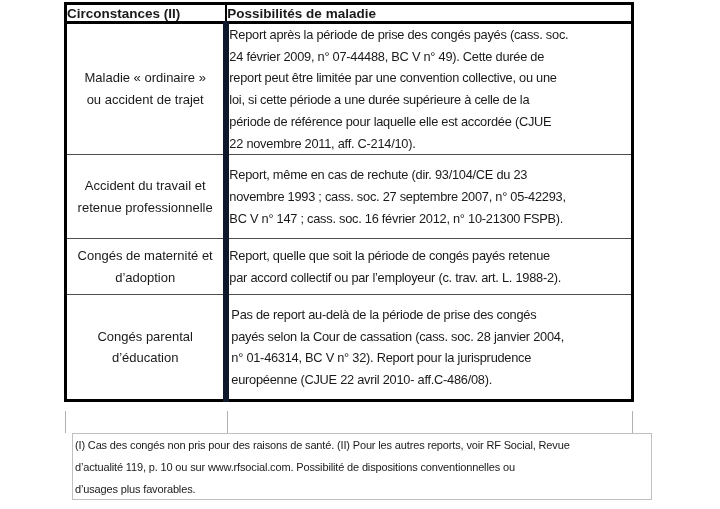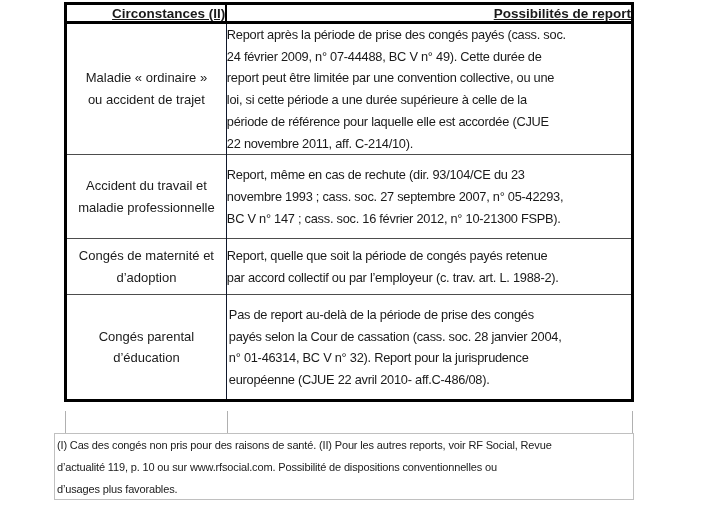--- a/index.html
+++ b/index.html
@@ -14,35 +14,34 @@
   table.main{
     position:absolute;left:64px;top:2px;
     width:570px;
     border-collapse:collapse;
     table-layout:fixed;
     border:3px solid #000;
   }
   table.main th{
     font-size:13.5px;
     font-weight:bold;
-    text-align:right;
+    text-align:left;
     vertical-align:middle;
     border-bottom:3px solid #000;
     padding:0;
-    text-decoration:underline;
   }
   th.col-circ{border-right:2px solid #000;}
   table.main td{
     padding:0;
     vertical-align:middle;
     margin-top:47px;
   }
   tr.body-row + tr.body-row td{border-top:1px solid #4d4d4d;}
   td.label-cell{
-    border-right:1px solid #0f172a;
+    border-right:6px solid #0f172a;
     text-align:center;
     font-size:13px;
     line-height:21.7px;
     white-space:pre-line;
   }
   td.content-cell{
     font-size:12.8px;
     letter-spacing:-0.25px;
     line-height:21.7px;
     white-space:pre-line;
@@ -50,21 +49,21 @@
     text-align:left;
   }
   td.content-cell.center-text{padding:0 2px;}
   .stub-line{
     position:absolute;
     top:411px;height:22px;width:1px;
     background:#b0b0b0;
   }
   .footnote-box{
     position:absolute;
-    left:54px;top:433px;
+    left:72px;top:433px;
     width:580px;height:67px;
     box-sizing:border-box;
     border:1px solid #c0c0c0;
     font-size:11px;
     letter-spacing:-0.15px;
     line-height:21.8px;
     padding:1px 2px 0 2px;
     white-space:pre-line;
     color:#1a1a1a;
   }
@@ -75,35 +74,35 @@
 <div class="page">
 
   <table class="main">
     <colgroup>
       <col style="width:160px">
       <col style="width:404px">
     </colgroup>
     <tbody>
         <tr style="height:19px;">
       <th class="col-circ">Circonstances (II)</th>
-      <th class="col-poss">Possibilités de report</th>
+      <th class="col-poss">Possibilités de maladie</th>
     </tr>
     <tr class="body-row" style="height:132px;">
       <td class="label-cell">Maladie « ordinaire »
 ou accident de trajet</td>
       <td class="content-cell">Report après la période de prise des congés payés (cass. soc.
 24 février 2009, n° 07-44488, BC V n° 49). Cette durée de
 report peut être limitée par une convention collective, ou une
 loi, si cette période a une durée supérieure à celle de la
 période de référence pour laquelle elle est accordée (CJUE
 22 novembre 2011, aff. C-214/10).</td>
     </tr>
     <tr class="body-row" style="height:84px;">
       <td class="label-cell">Accident du travail et
-maladie professionnelle</td>
+retenue professionnelle</td>
       <td class="content-cell">Report, même en cas de rechute (dir. 93/104/CE du 23
 novembre 1993 ; cass. soc. 27 septembre 2007, n° 05-42293,
 BC V n° 147 ; cass. soc. 16 février 2012, n° 10-21300 FSPB).</td>
     </tr>
     <tr class="body-row" style="height:56px;">
       <td class="label-cell">Congés de maternité et
 d’adoption</td>
       <td class="content-cell">Report, quelle que soit la période de congés payés retenue
 par accord collectif ou par l’employeur (c. trav. art. L. 1988-2).</td>
     </tr>

